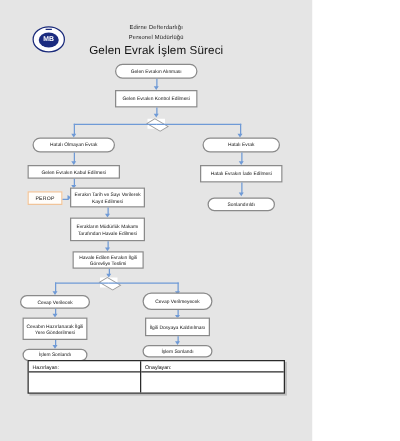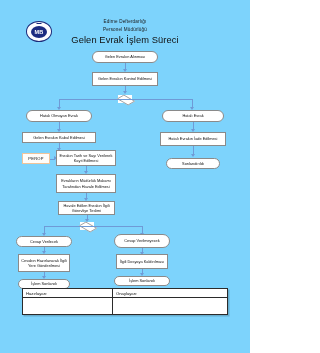--- a/index.html
+++ b/index.html
@@ -3,21 +3,21 @@
 <meta charset="utf-8">
 <style>
   * { box-sizing: border-box; margin: 0; padding: 0; }
   html, body {
     width: 250px; height: 353px;
     background: #ffffff;
     font-family: "Liberation Sans", sans-serif;
     color: #000000;
     overflow: hidden;
   }
-  #page { position: relative; width: 250px; height: 353px; background:#7dd3fc; }
+  #page { position: relative; width: 250px; height: 353px; background:#e5e5e5; }
 
   
   .logo {
     position: absolute; left: 26px; top: 21px;
     width: 26px; height: 21px;
     border-radius: 50%;
     border: 1.2px solid #1a2a7a;
     background: #fdfdff;
     display: flex; align-items: center; justify-content: center;
   }

